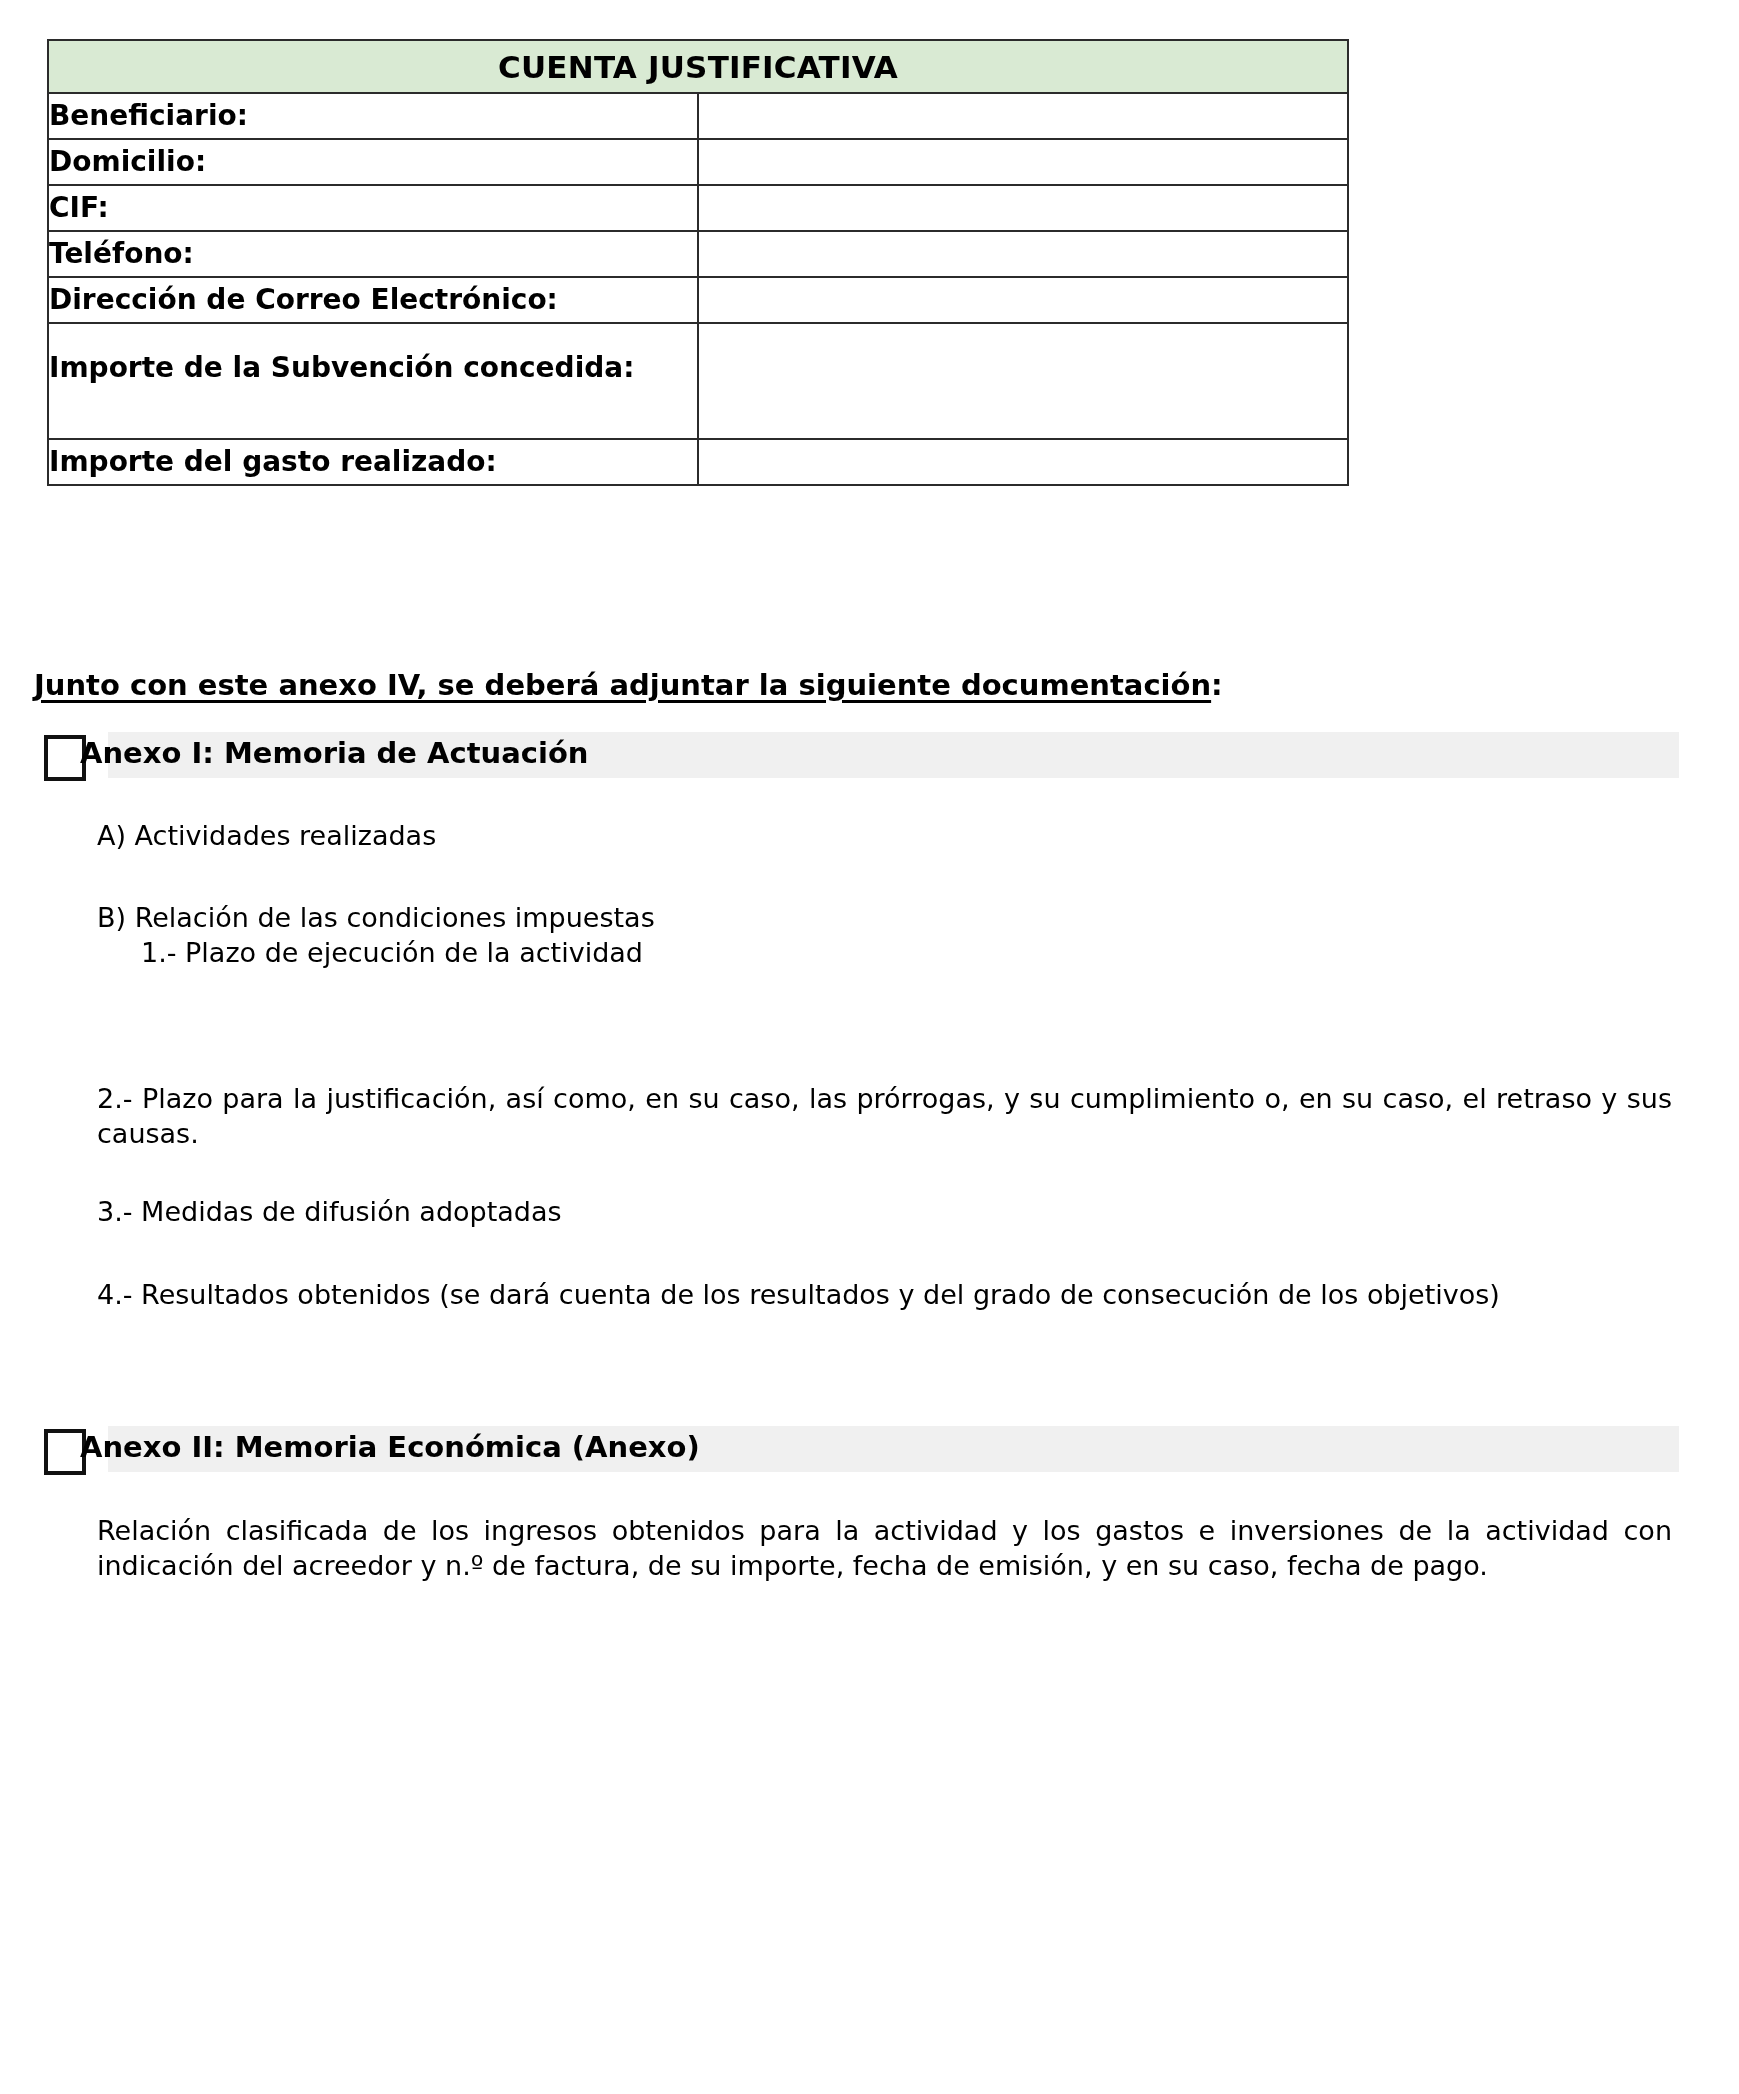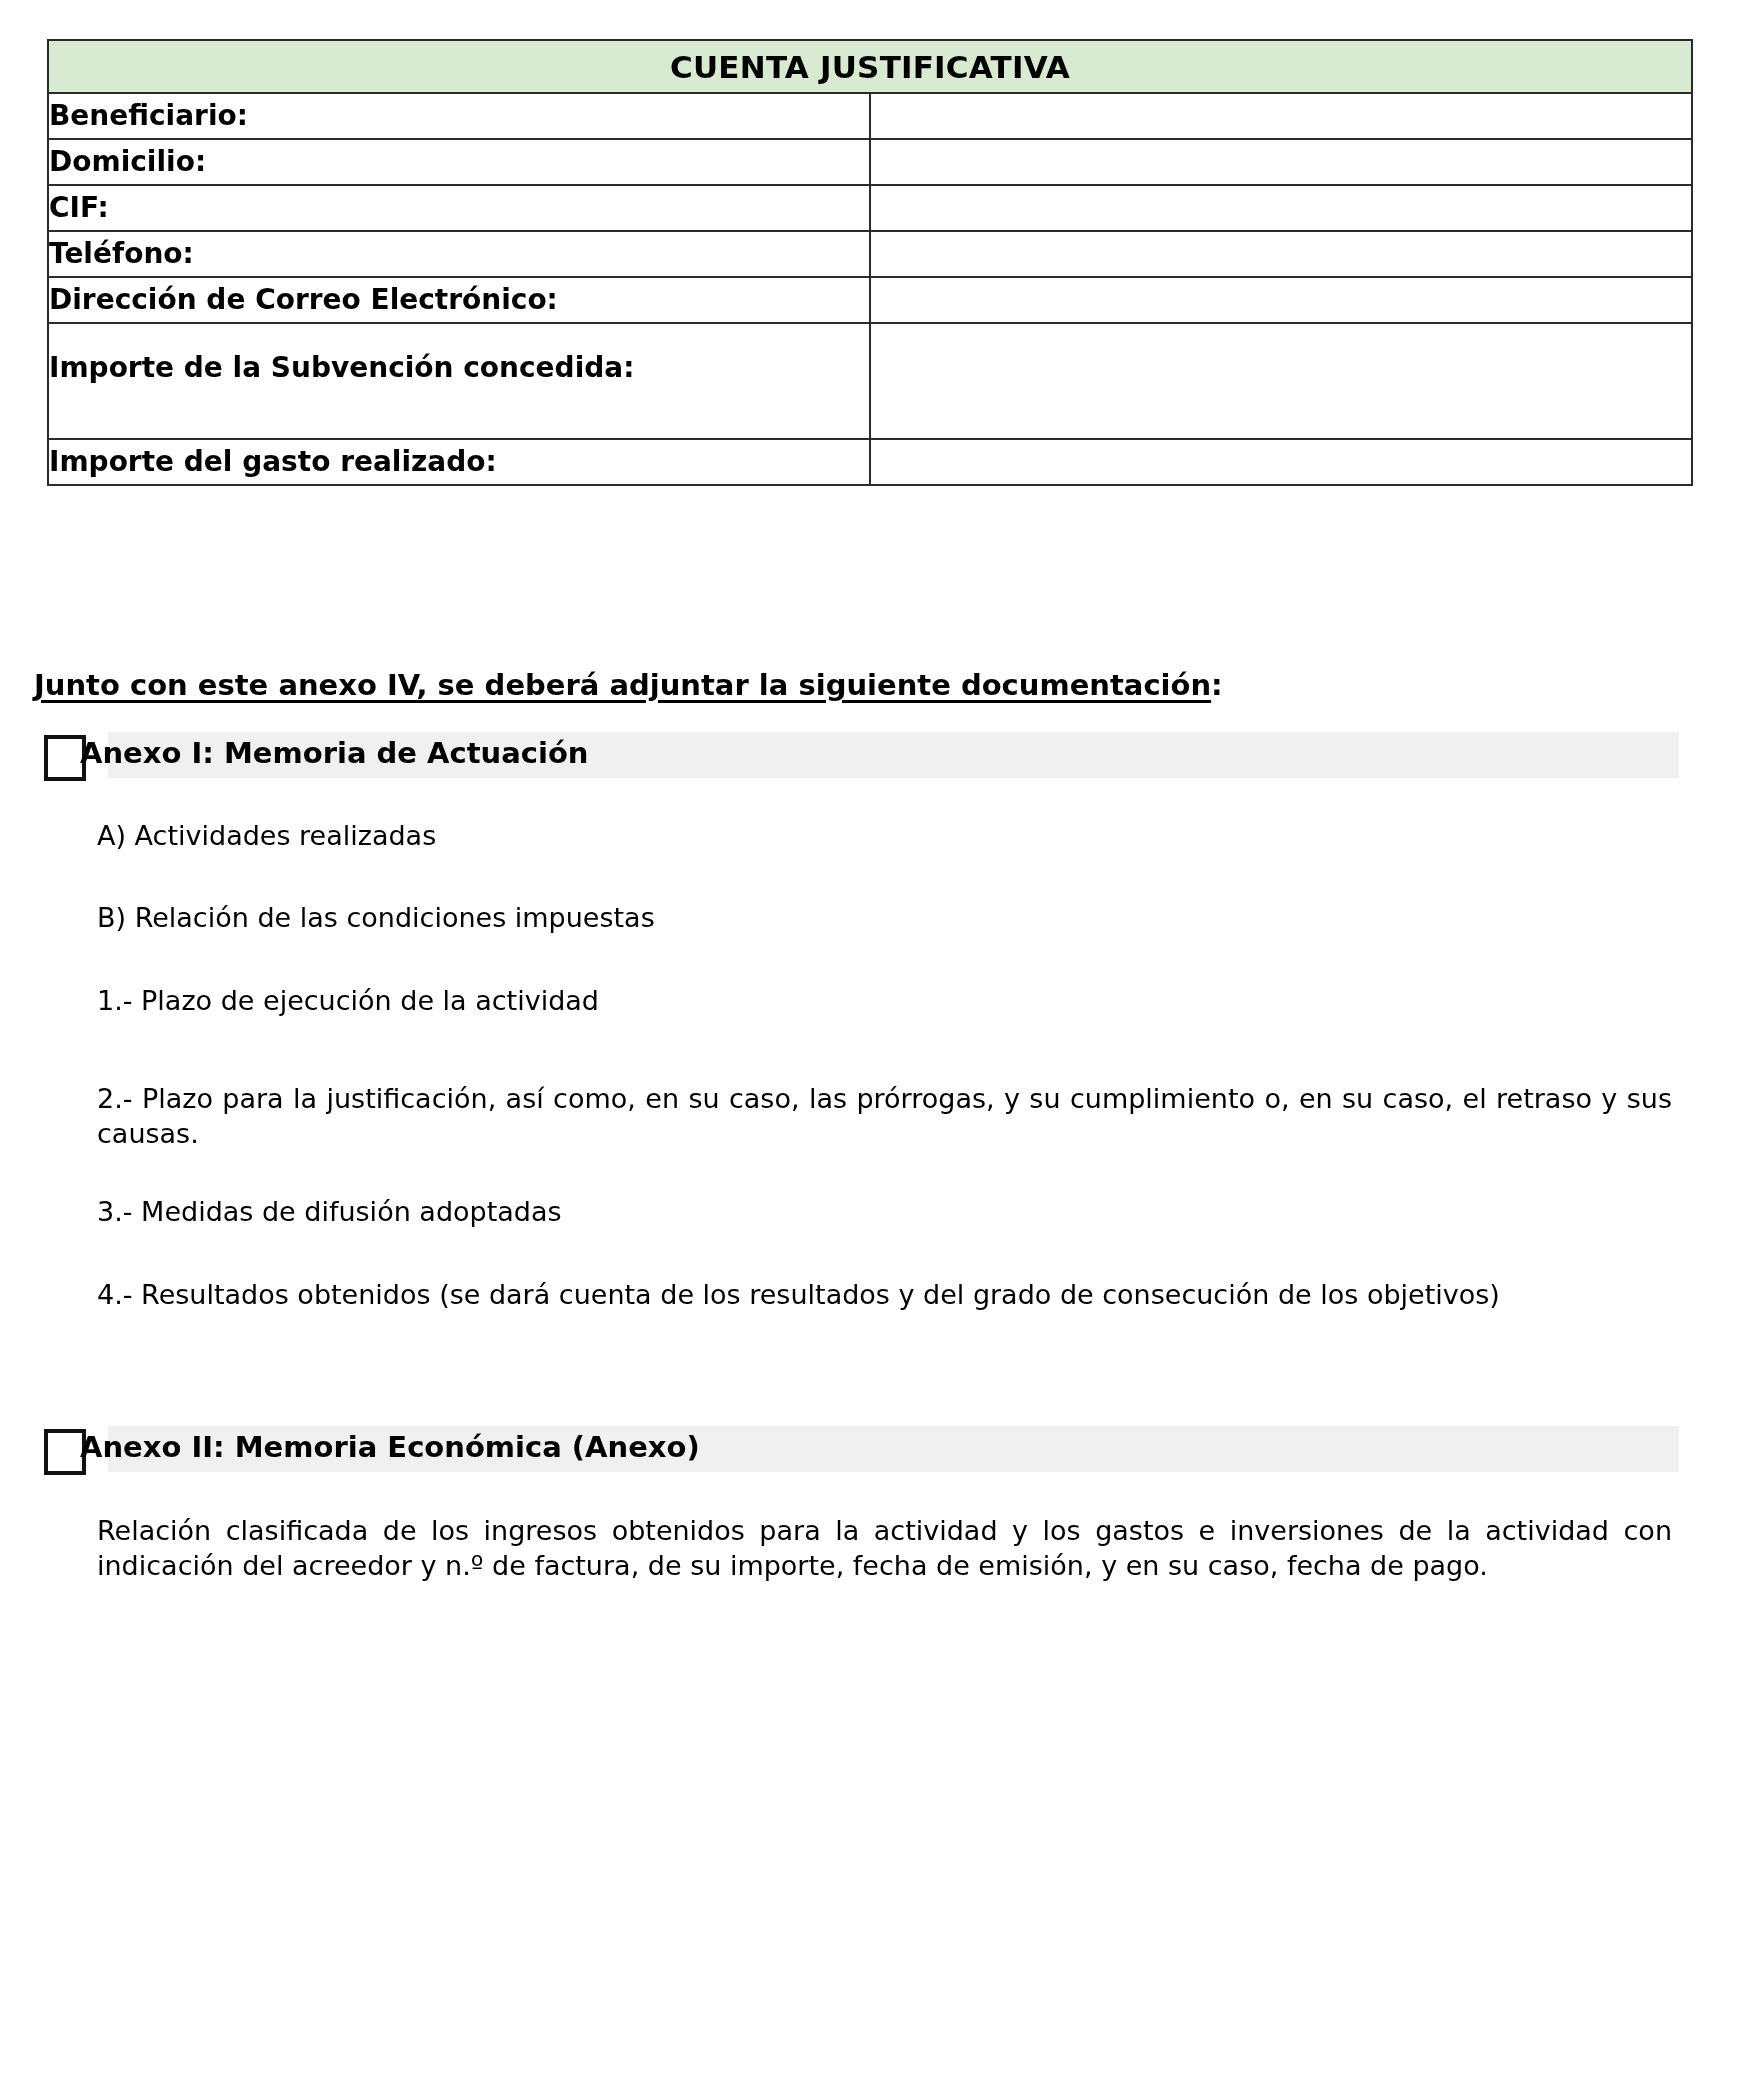--- a/index.html
+++ b/index.html
@@ -23,21 +23,21 @@
     width: 1740px;
     height: 2094px;
     background: #ffffff;
   }
 
   
   .form-table {
     position: absolute;
     left: 47px;
     top: 39px;
-    width: 1646px;
+    width: 1302px;
     border-collapse: collapse;
     table-layout: fixed;
   }
   .form-table td {
     border: 2.5px solid #2b2b2b;
     padding: 0;
     vertical-align: middle;
   }
   .title-cell {
     background: #d9ead3;
@@ -191,21 +191,21 @@
   <div class="intro"><span class="u">Junto con este anexo IV, se deberá adjuntar la siguiente documentación</span><span>:</span></div>
 
   <div class="section-head" style="top:732px;">
     <div class="section-band"></div>
     <div class="checkbox"></div>
     <div class="section-label">Anexo I: Memoria de Actuación</div>
   </div>
 
   <div class="para" style="top:818px;">A) Actividades realizadas</div>
   <div class="para" style="top:900px;">B) Relación de las condiciones impuestas</div>
-  <div class="para" style="top:983px;">1.- Plazo de ejecución de la actividad</div>
+  <div class="para" style="top:935px;margin-left:44px;">1.- Plazo de ejecución de la actividad</div>
   <div class="para justify" style="top:1065px;margin-top:16px;">2.- Plazo para la justificación, así como, en su caso, las prórrogas, y su cumplimiento o, en su caso, el retraso y sus causas.</div>
   <div class="para" style="top:1194px;">3.- Medidas de difusión adoptadas</div>
   <div class="para justify" style="top:1277px;">4.- Resultados obtenidos (se dará cuenta de los resultados y del grado de consecución de los objetivos)</div>
 
   <div class="section-head" style="top:1426px;">
     <div class="section-band"></div>
     <div class="checkbox"></div>
     <div class="section-label">Anexo II: Memoria Económica (Anexo)</div>
   </div>
 

